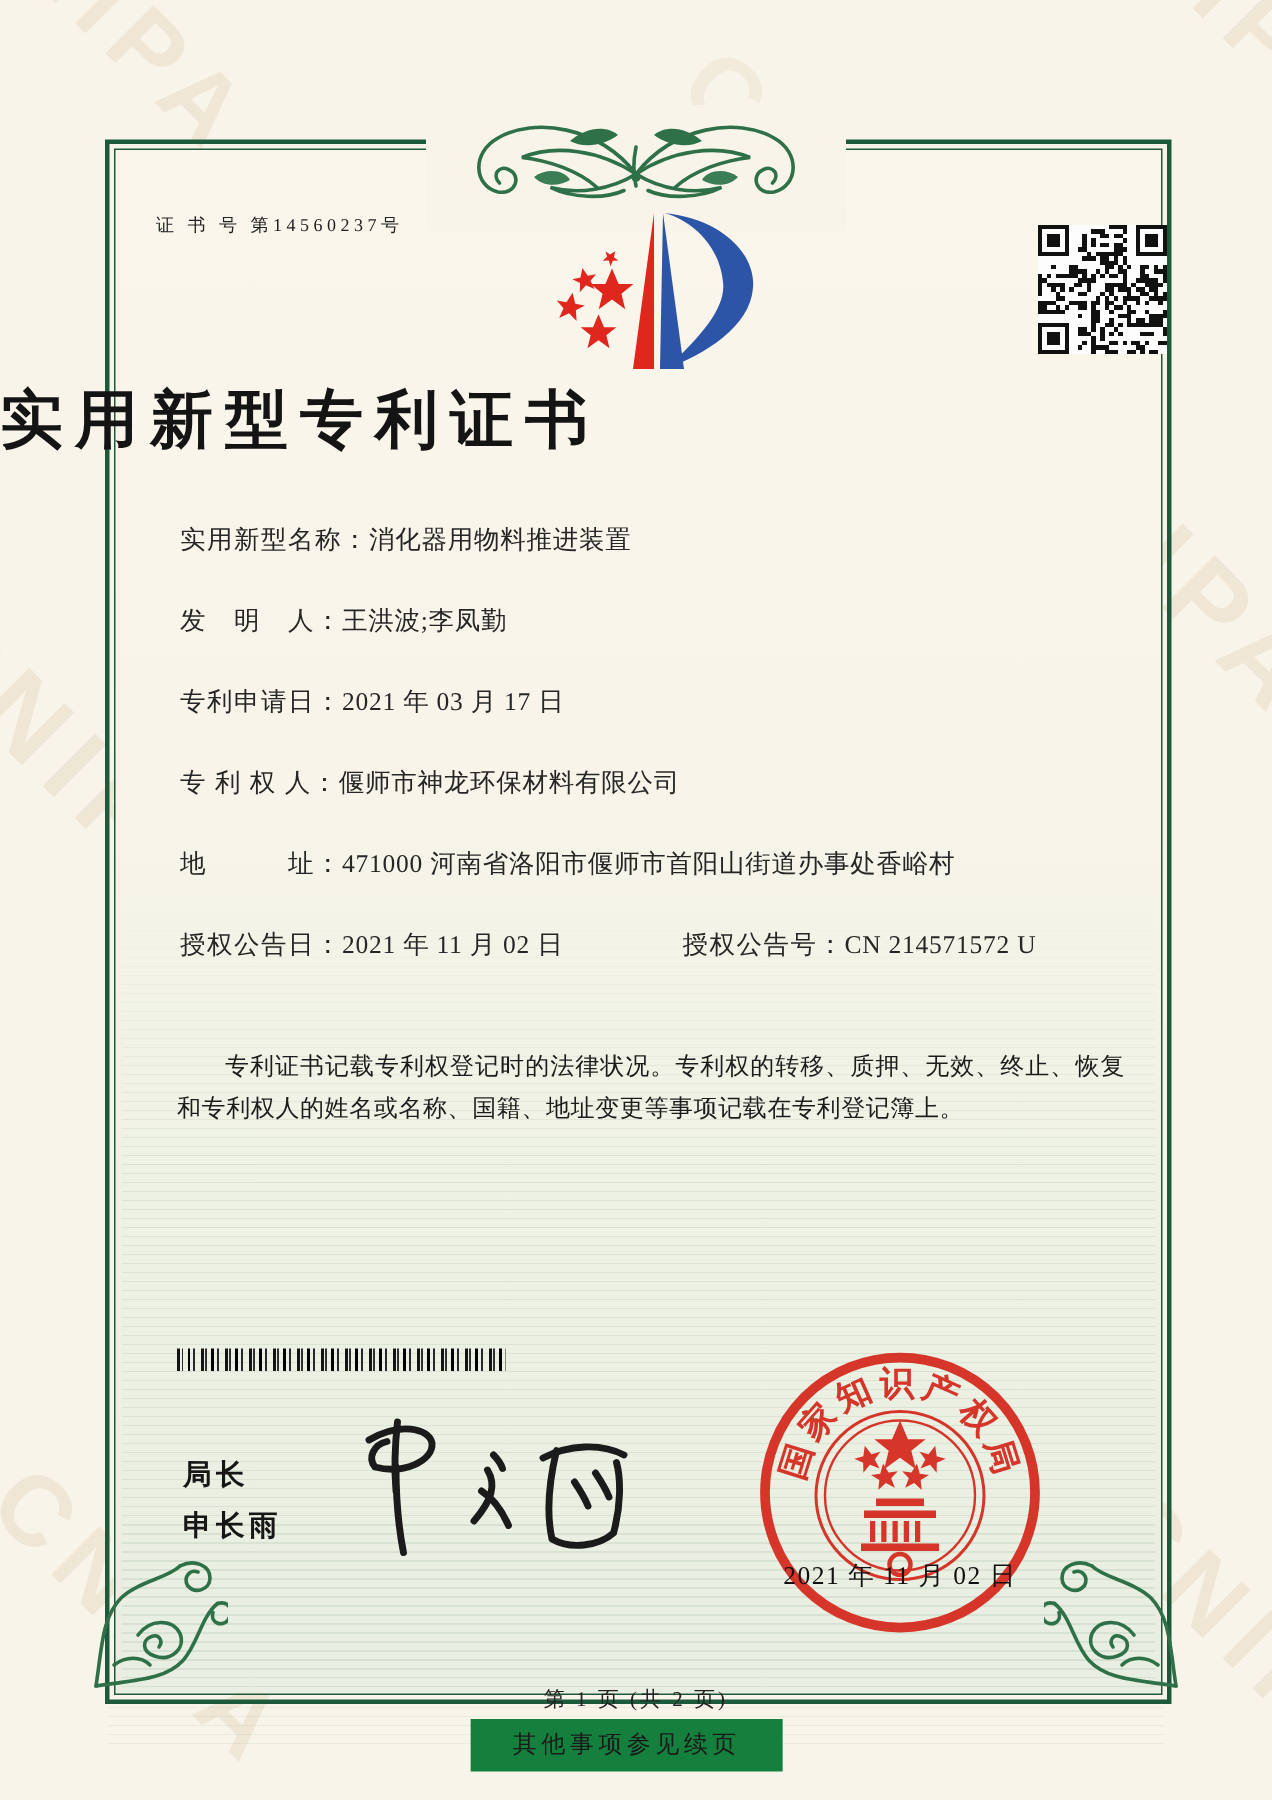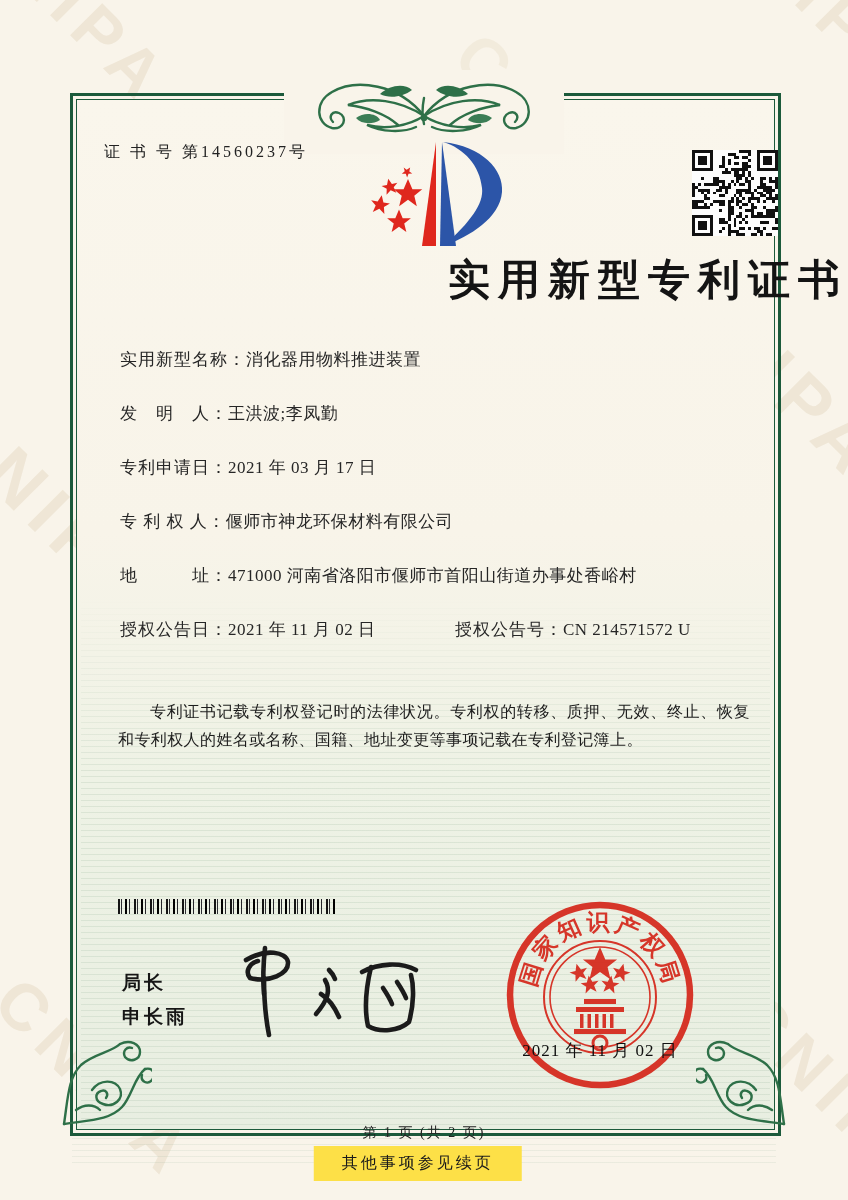--- a/index.html
+++ b/index.html
@@ -40,25 +40,25 @@
   }
   
   .ornament-top{
     position:absolute;top:70px;left:50%;transform:translateX(-50%);
     width:280px;height:84px;background:#f9f4ea;z-index:2;text-align:center;
   }
   .corner-fl{position:absolute;width:94px;height:94px;z-index:2;}
   .corner-fl.bl{left:58px;top:1036px;}
   .corner-fl.br{left:696px;top:1036px;transform:scaleX(-1);}
   
-  .cert-no{left:104px;top:142px;font-size:16px;letter-spacing:3px;color:#222;z-index:3;}
+  .cert-no{left:104px;top:142px;font-size:12px;letter-spacing:3px;color:#222;z-index:3;}
   .logo{left:352px;top:134px;width:160px;height:120px;z-index:3;}
   .qr{left:692px;top:150px;width:86px;height:86px;z-index:3;}
   .title{
-    left:0;top:252px;width:100%;text-align:right;z-index:3;
+    left:0;top:252px;width:100%;text-align:left;z-index:3;
     font-size:42px;font-weight:700;letter-spacing:8px;color:#141414;
   }
   
   .fields{left:120px;top:348px;width:630px;z-index:3;font-size:17px;color:#262626;}
   .frow{margin-bottom:31px;height:23px;line-height:23px;position:relative;white-space:nowrap;}
   .flabel{letter-spacing:1px;margin-top:30px;}
   .fvalue{letter-spacing:0.5px;}
   .grant-pair2{position:absolute;left:335px;top:0;}
   
   .body-text{
@@ -79,21 +79,21 @@
   .signer-name{left:122px;top:1004px;font-size:19px;font-weight:600;letter-spacing:3px;color:#161616;z-index:3;}
   .signature{left:232px;top:936px;width:215px;height:102px;z-index:3;}
   .seal{left:500px;top:895px;width:200px;height:200px;z-index:3;opacity:0.93;}
   .seal-date{
     left:500px;top:1039px;width:200px;text-align:center;z-index:4;
     font-size:17px;color:#101010;letter-spacing:1px;white-space:nowrap;
   }
   .page-ind{left:0;top:1124px;width:100%;text-align:center;font-size:14px;letter-spacing:2px;color:#222;z-index:3;}
   .note{
     left:50%;top:1146px;transform:translateX(-53%);z-index:3;
-    background:#fde047;padding:7px 28px;font-size:16px;letter-spacing:3px;color:#1a1a1a;white-space:nowrap;text-align:right;
+    background:#15803d;padding:7px 28px;font-size:16px;letter-spacing:3px;color:#1a1a1a;white-space:nowrap;text-align:right;
   }
 </style>
 </head>
 <body>
 
 <span class="wm" style="left:-55px;top:-35px;">CNIPA</span>
 <span class="wm" style="left:430px;top:95px;color:rgba(198,176,134,0.13);">CNIPA</span>
 <span class="wm" style="left:690px;top:-45px;">CNIPA</span>
 <span class="wm" style="left:640px;top:330px;font-size:72px;">CNIPA</span>
 <span class="wm" style="left:-85px;top:470px;font-size:72px;">CNIPA</span>

